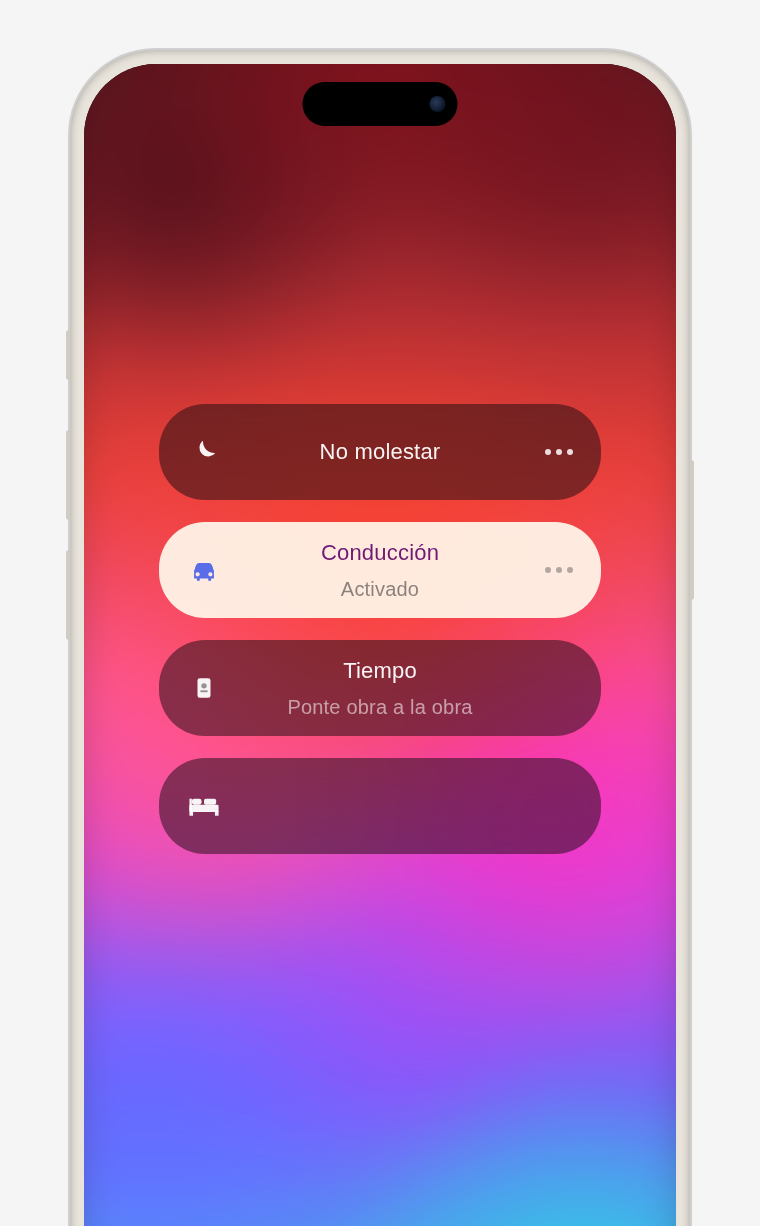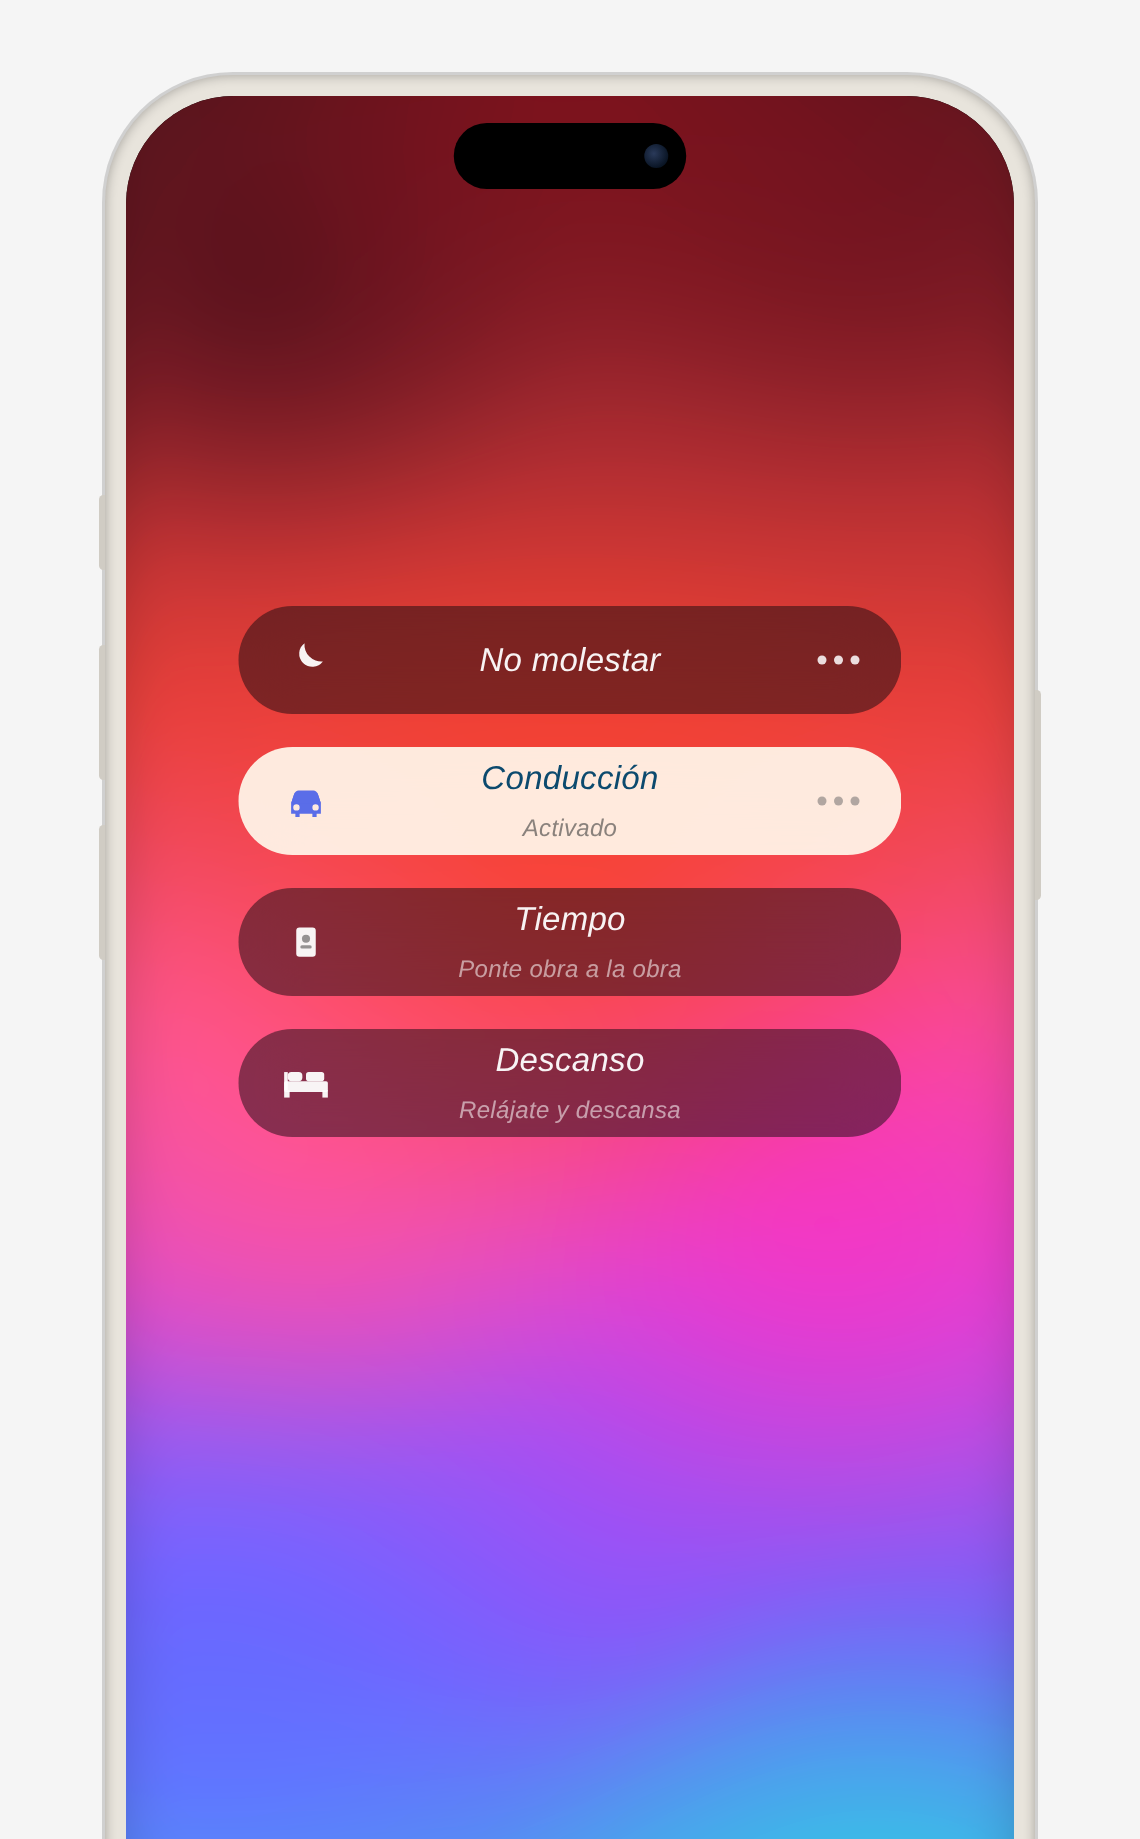--- a/index.html
+++ b/index.html
@@ -119,30 +119,29 @@
       left: 0;
       right: 0;
       padding: 0 75px;
       display: flex;
       flex-direction: column;
       gap: 22px;
       z-index: 5;
     }
     
     .focus-item {
-      height: 72px;
+      height: 96px;
       border-radius: 46px;
       display: grid;
       grid-template-columns: 70px 1fr 70px;
       align-items: center;
       padding: 0 28px;
       background: rgba(20, 10, 15, 0.5);
       backdrop-filter: blur(20px);
       cursor: pointer;
-      font-style: italic;
     }
     
     .focus-item.active {
       background: rgba(255, 248, 235, 0.92);
     }
     
     .focus-icon {
       width: 34px;
       height: 34px;
       display: flex;
@@ -163,26 +162,26 @@
     }
     
     .focus-label {
       font-size: 22px;
       font-weight: 400;
       color: rgba(255, 255, 255, 0.95);
       letter-spacing: 0.2px;
     }
     
     .focus-item.active .focus-label {
-      color: #0c4a6e;
+      color: #701a75;
       font-weight: 500;
     }
     
     .focus-sublabel {
-      font-size: 16px;
+      font-size: 20px;
       font-weight: 400;
       color: rgba(255, 255, 255, 0.55);
       letter-spacing: 0.2px;
       margin-top: 10px;
     }
     
     .focus-item.active .focus-sublabel {
       color: rgba(60, 60, 60, 0.6);
     }
     
@@ -280,24 +279,20 @@
         <div class="focus-icon">
           <svg viewBox="0 0 28 20" width="36" height="26" fill="currentColor">
             <rect x="2" y="9" width="24" height="6" rx="1"></rect>
             <rect x="2" y="14" width="3" height="4"></rect>
             <rect x="23" y="14" width="3" height="4"></rect>
             <rect x="4" y="4" width="8" height="5" rx="2"></rect>
             <rect x="14" y="4" width="10" height="5" rx="1.5"></rect>
             <rect x="2" y="4" width="2" height="10"></rect>
           </svg>
         </div>
-        <div class="focus-text">
-          <span class="focus-label">Descanso</span>
-          <span class="focus-sublabel">Relájate y descansa</span>
-        </div>
         <div class="ellipsis hidden">
           <span class="dot"></span>
             <span class="dot"></span>
             <span class="dot"></span>
         </div>
       </div>
 
     </div>
 
   </div>

